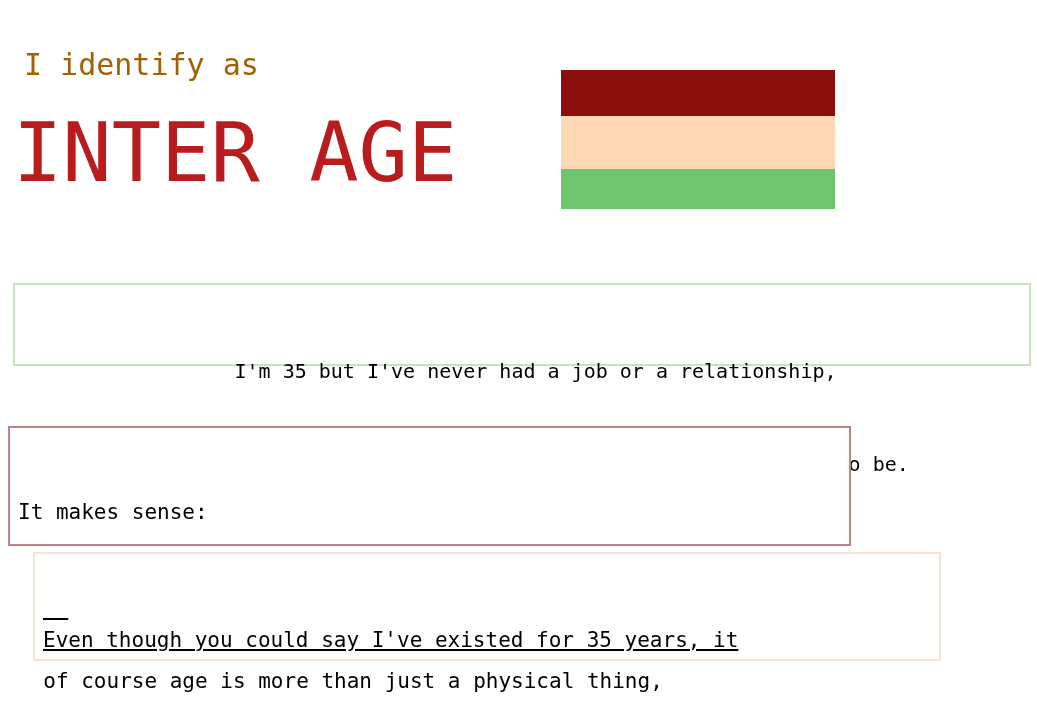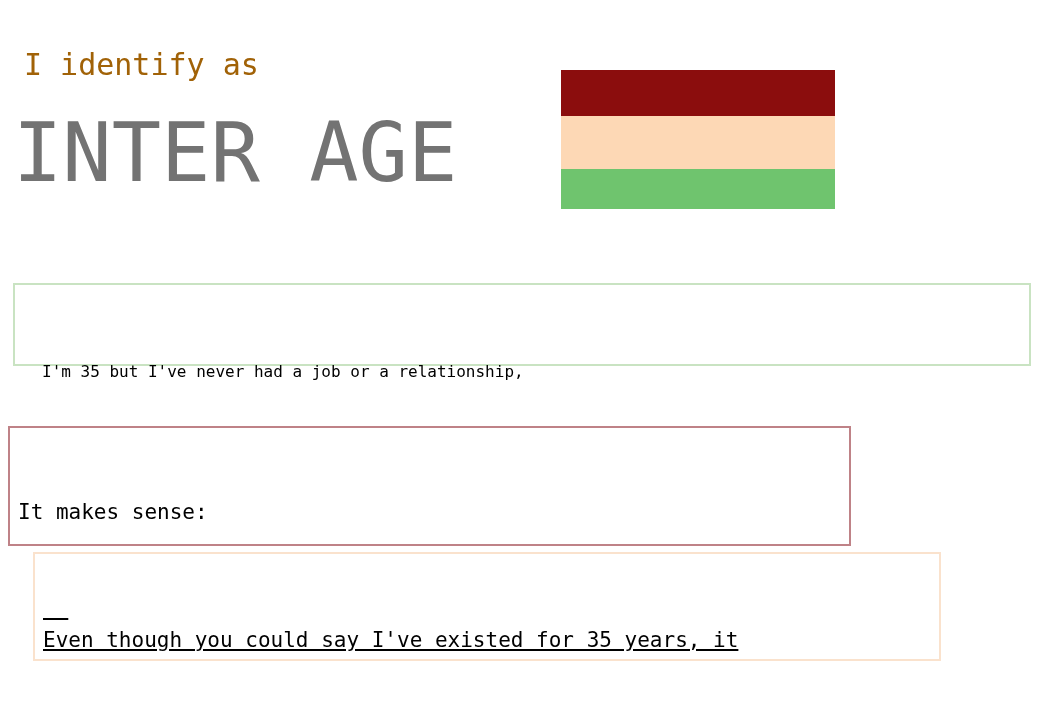--- a/index.html
+++ b/index.html
@@ -29,21 +29,21 @@
     white-space: pre;
   }
   .identity-title {
     position: absolute;
     left: 13px;
     top: 108px;
     font-family: "DejaVu Sans Mono", "Liberation Mono", monospace;
     font-size: 82px;
     line-height: 90px;
     letter-spacing: 0px;
-    color: #737373;
+    color: #b91c1c;
     white-space: pre;
   }
 
   
   .flag {
     position: absolute;
     left: 561px;
     top: 70px;
     width: 274px;
     height: 139px;
@@ -64,23 +64,24 @@
     color: #000000;
     white-space: pre;
   }
 
   .box-statement {
     left: 13px;
     top: 283px;
     width: 1018px;
     height: 83px;
     border: 2px solid #c9e3c2;
-    font-size: 16px;
+    font-size: 20px;
     line-height: 31px;
     padding: 9px 0 0 27px;
+    text-align: center;
   }
 
   .box-reasoning {
     left: 8px;
     top: 426px;
     width: 843px;
     height: 120px;
     border: 2px solid #bf8287;
     font-size: 21px;
     line-height: 31px;
@@ -116,20 +117,21 @@
 </div>
 
 <div class="tbox box-statement" style="border-color: rgb(201, 227, 194);">
   <span class="tline">I'm 35 but I've never had a job or a relationship,</span>
   <span class="tline">so I'm mentally not the 35-year-old everyone expects me to be.</span>
 </div>
 
 <div class="tbox box-reasoning" style="border-color: rgb(191, 130, 135);">
   <span class="tline">It makes sense:</span>
   <span class="tline blank"></span>
+  <span class="tline">  of course age is more than just a physical thing,</span>
   
 </div>
 
 <div class="tbox box-conclusion" style="border-color: rgb(250, 226, 205);">
   <span class="tline">Even though you could say I've existed for 35 years, it</span>
   
   
 </div>
 
 </body></html>

